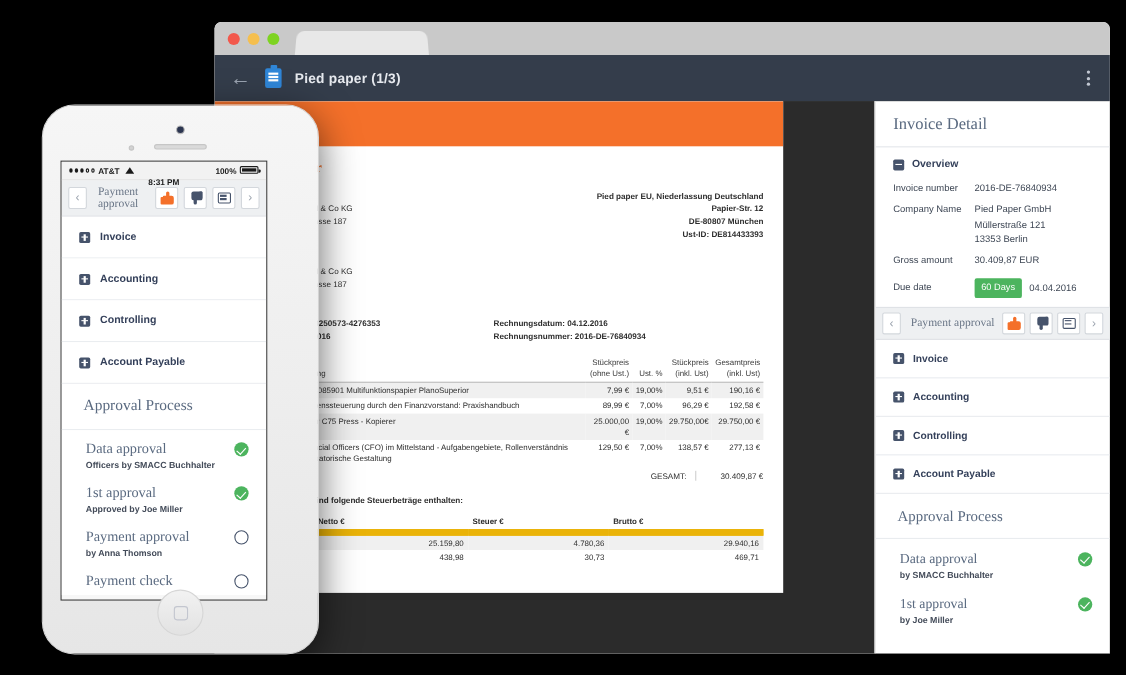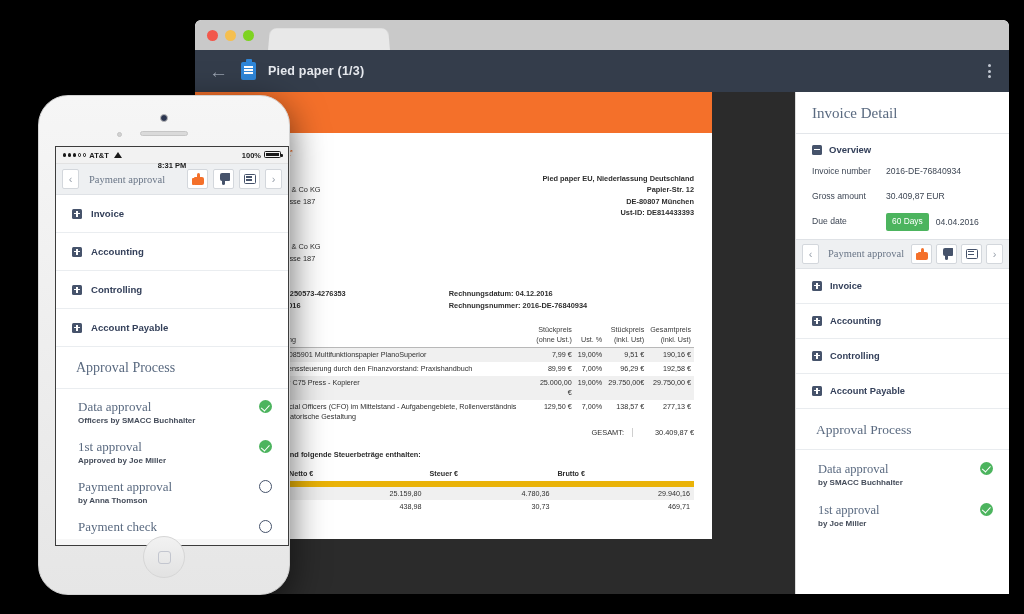--- a/index.html
+++ b/index.html
@@ -238,21 +238,21 @@
     width: 48px; height: 5px; border-radius: 3px; background: #dadada;
     border: 1px solid #c6c6c6;
   }
   .ph-mic {
     position:absolute; left: 78px; top: 36px;
     width: 5px; height: 5px; border-radius: 50%; background: #d2d2d2;
     border: 1px solid #c4c4c4;
   }
   .ph-screen {
     position: absolute; left: 16px; top: 50px;
-    width: 234px; height: 400px;
+    width: 188px; height: 400px;
     background: #f7f7f7; border: 1px solid #3c3c3c; overflow: hidden;
   }
   .ph-home {
     position:absolute; left: 50%; bottom: 16px; transform: translateX(-50%);
     width: 42px; height: 42px; border-radius: 50%;
     background: linear-gradient(180deg,#f2f2f2,#e2e2e2);
     border: 1px solid #d6d6d6;
     display:flex; align-items:center; justify-content:center;
   }
   .ph-home i { width: 13px; height: 13px; border: 1.6px solid #c3c6cf; border-radius: 3px; display:block; }
@@ -459,20 +459,24 @@
         <div class="ov-head">
           <span class="box-icon"></span>
           <span class="ov-label">Overview</span>
         </div>
 
         <div class="kv">
           <span class="k">Invoice number</span>
           <span class="v">2016-DE-76840934</span>
         </div>
         <div class="kv">
+          <span class="k">Company Name</span>
+          <span class="v" style="white-space:pre-line">Pied Paper GmbH
+Müllerstraße 121
+13353 Berlin</span>
         </div>
         <div class="kv">
           <span class="k">Gross amount</span>
           <span class="v">30.409,87 EUR</span>
         </div>
         <div class="kv due">
           <span class="k">Due date</span>
           <span class="v">
             <span class="badge">60 Days</span><span>04.04.2016</span>
           </span>

